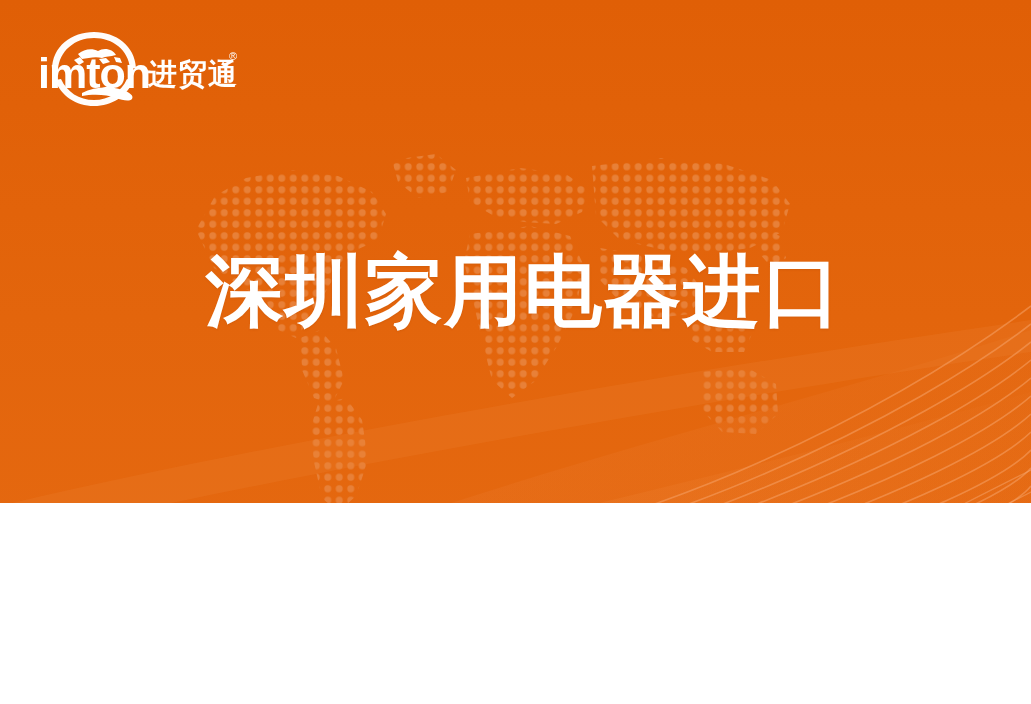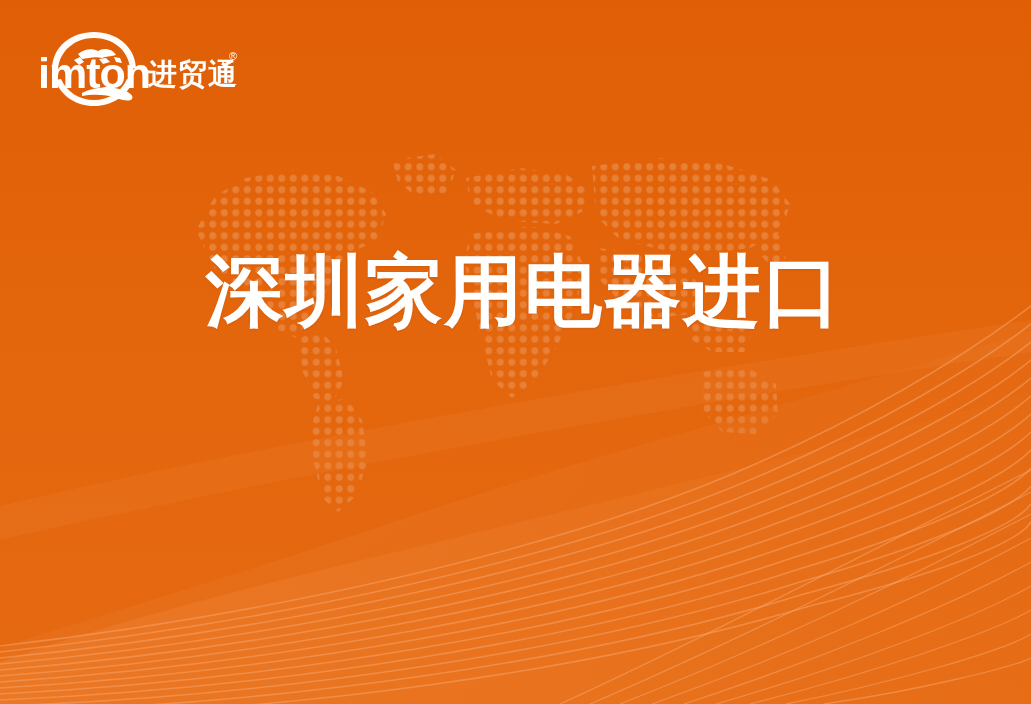--- a/index.html
+++ b/index.html
@@ -8,21 +8,21 @@
     padding: 0;
     background: #ffffff;
   }
   body {
     font-family: "Liberation Sans", "DejaVu Sans", sans-serif;
   }
 
   .banner {
     position: relative;
     width: 1031px;
-    height: 704px;
+    height: 503px;
     overflow: hidden;
     background: #d946ef;
   }
 
   
   .bg-base {
     position: absolute;
     inset: 0;
     background: #e3650c;
   }

